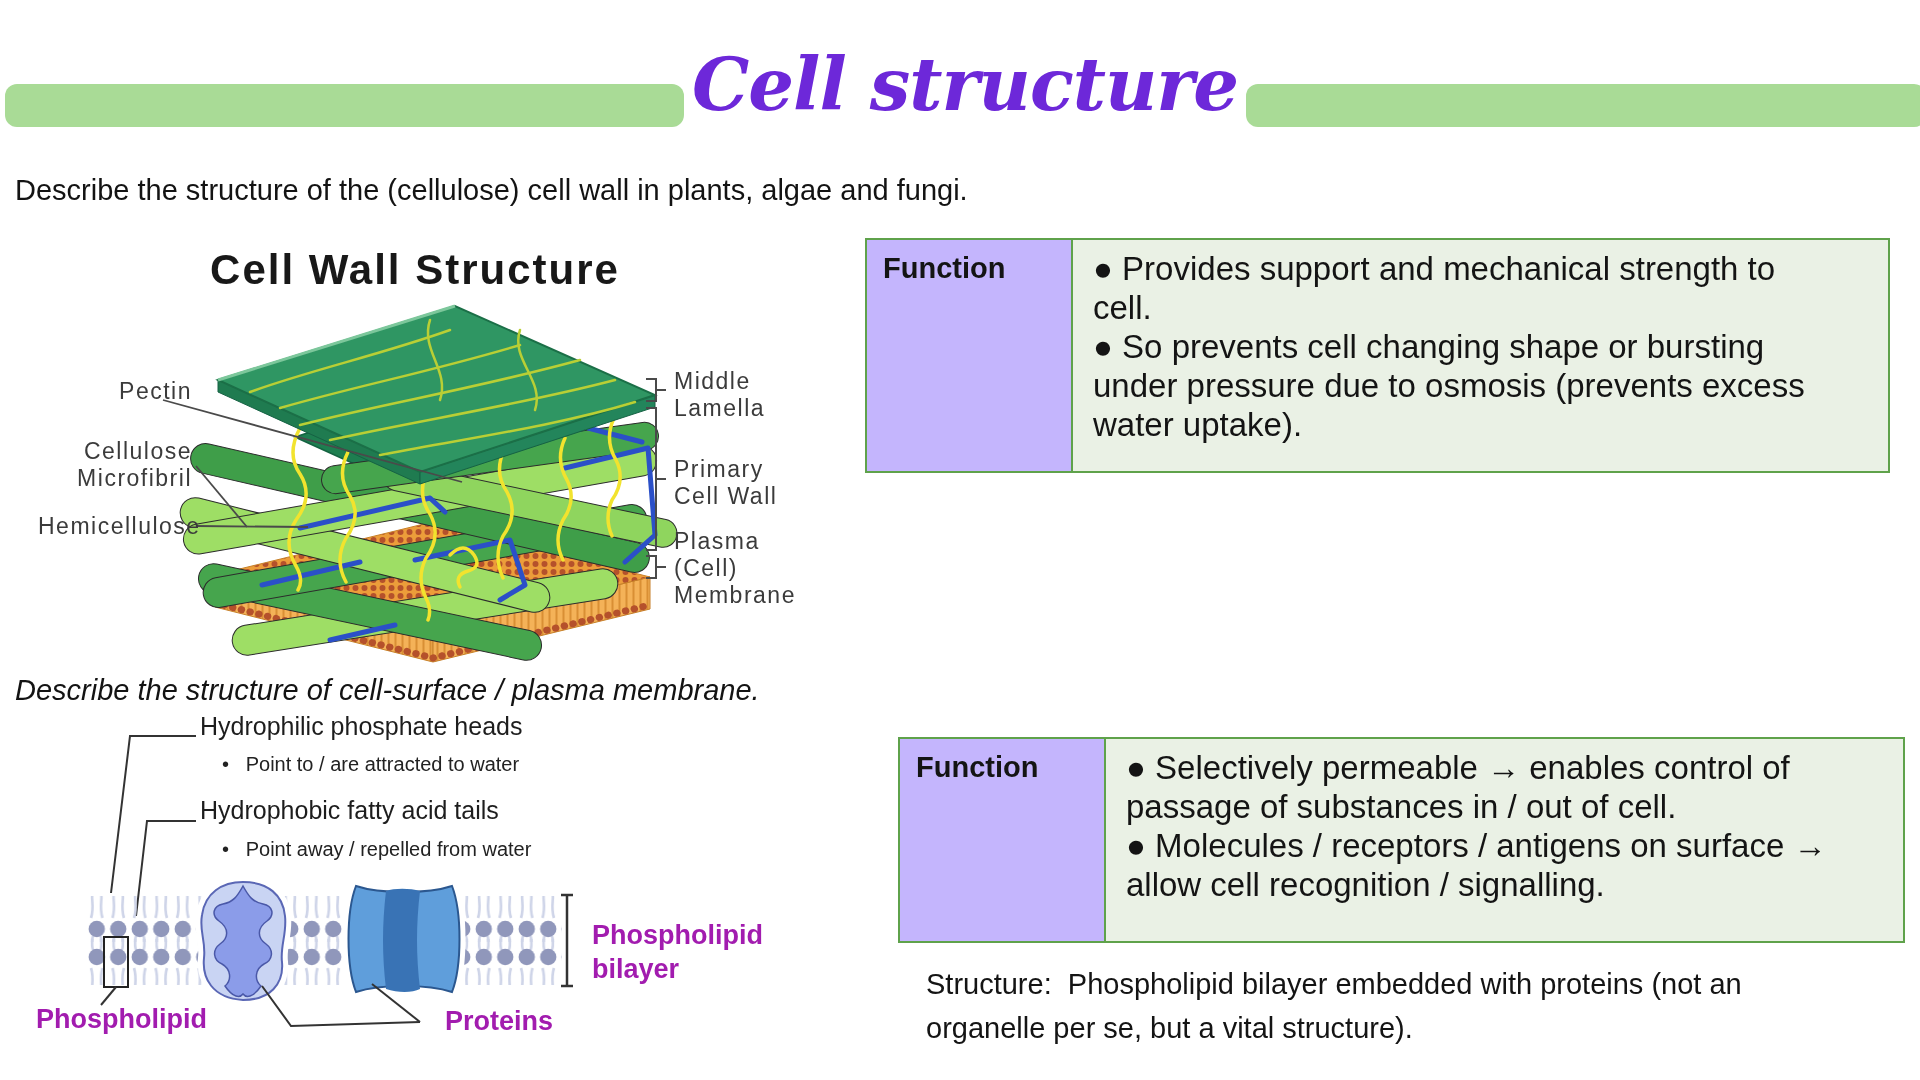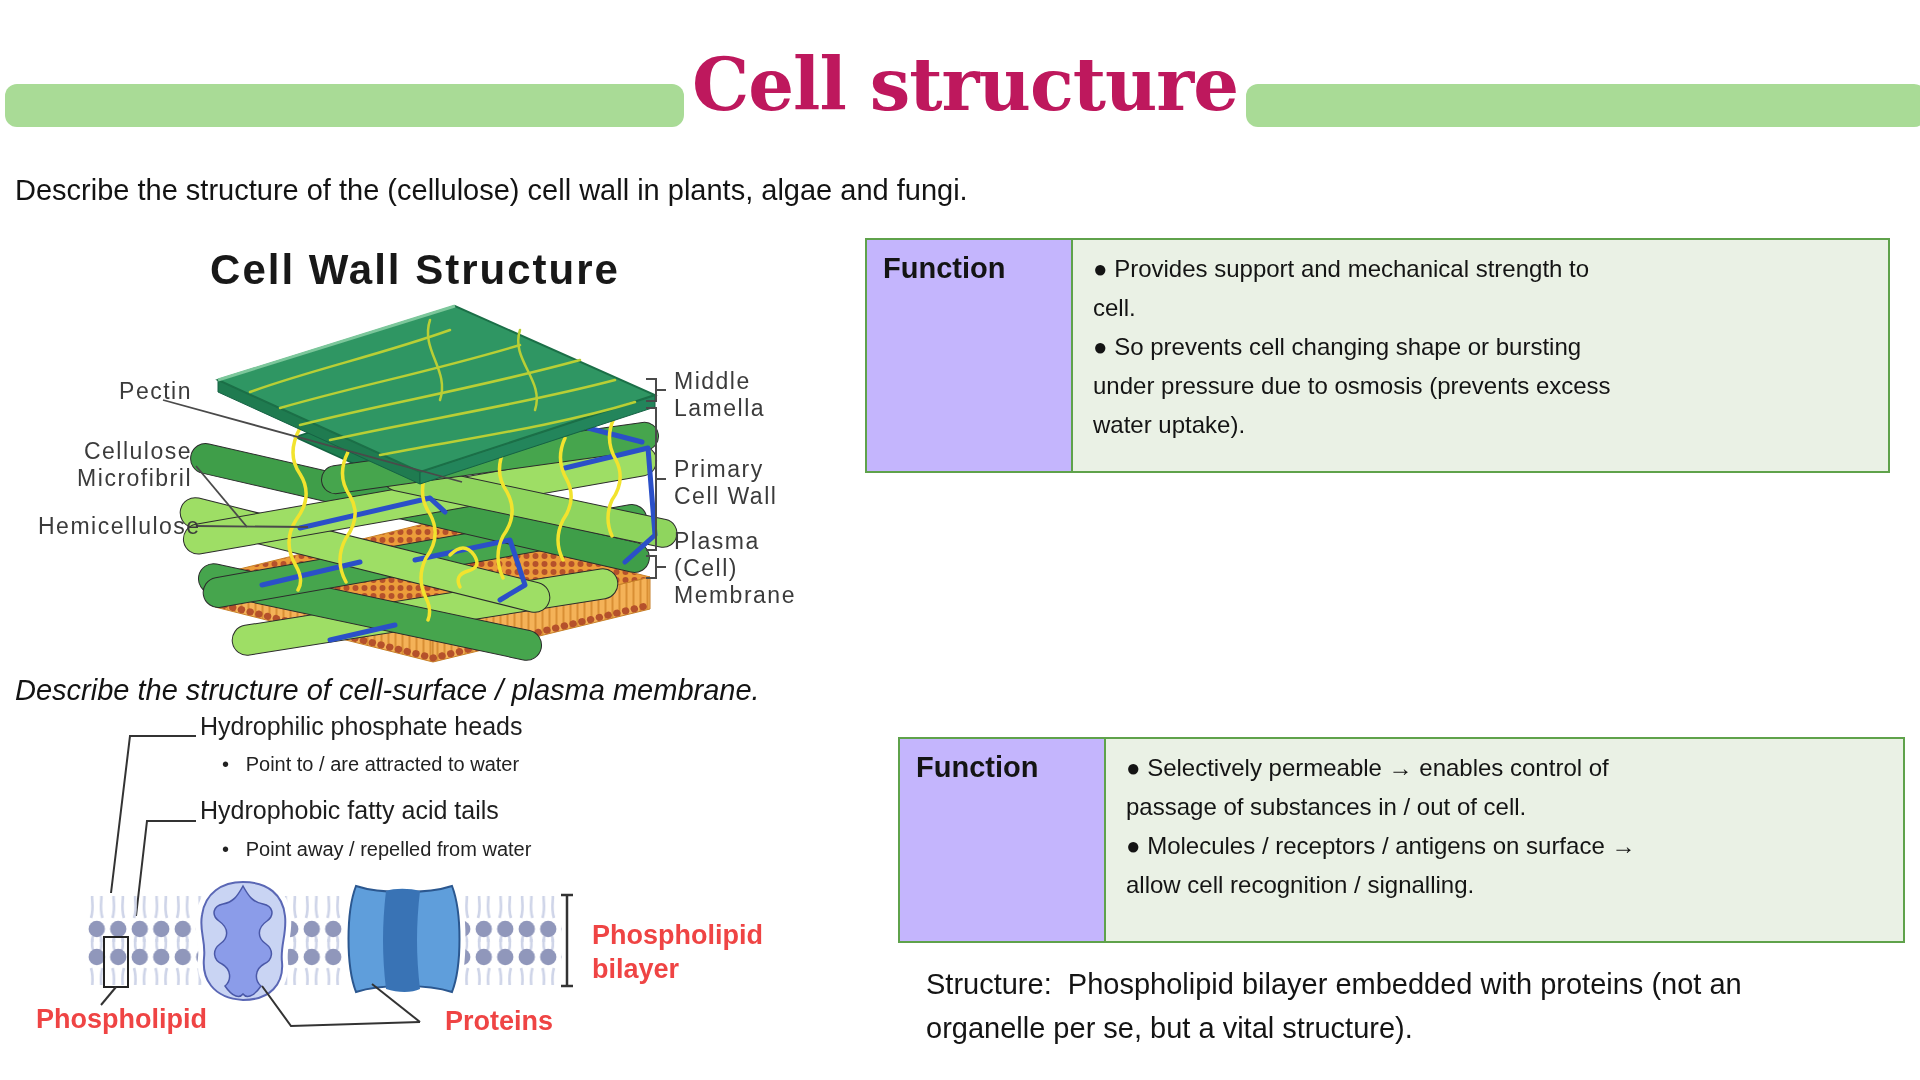--- a/index.html
+++ b/index.html
@@ -2,43 +2,43 @@
 <html><head>
 <meta charset="utf-8">
 <style>
   html,body{margin:0;padding:0;background:#fff;}
   #page{position:relative;width:1920px;height:1080px;background:#fff;overflow:hidden;
         font-family:"Liberation Sans",sans-serif;color:#141414;}
   .abs{position:absolute;}
   
   .hbar{position:absolute;top:84px;height:43px;background:#a9db96;border-radius:12px;}
   #page-title{position:absolute;left:660px;top:42px;width:610px;text-align:center;
-        font-family:"DejaVu Serif","Liberation Serif",serif;font-weight:bold;
-        font-size:72px;color:#be185d;letter-spacing:-1px;}
+        font-family:"DejaVu Serif","Liberation Serif",serif;font-style:italic;font-weight:bold;
+        font-size:72px;color:#6d28d9;letter-spacing:-1px;}
   
   .qtext{position:absolute;font-size:29px;color:#131313;}
   .line{white-space:pre;}
   
   .ftable{position:absolute;display:flex;border:2px solid #5fa24b;box-sizing:border-box;}
   .fcell-h{width:206px;flex:0 0 206px;background:#c4b5fd;border-right:2px solid #5fa24b;
         padding:12px 16px;box-sizing:border-box;font-weight:bold;font-size:29px;}
   .fcell-b{flex:1;background:#eaf1e5;padding:9px 20px;box-sizing:border-box;
-        font-size:24px;line-height:39px;}
+        font-size:33px;line-height:39px;}
   .sblock{position:absolute;font-size:29px;line-height:44px;}
   
   .cwlabel{position:absolute;font-size:23px;line-height:27px;letter-spacing:1.5px;
         color:#3b3b3b;white-space:pre-line;}
   .cw-right{text-align:left;}
   .cw-left{text-align:right;}
   #cw-title{position:absolute;left:160px;top:246px;width:510px;text-align:center;
         font-size:42px;font-weight:bold;letter-spacing:2px;color:#181818;}
   
   .mlabel-b{position:absolute;font-weight:normal;font-size:25px;color:#1d1d1d;}
   .mlabel-s{position:absolute;font-size:20px;color:#222;white-space:pre;}
-  .mlabel-big{position:absolute;font-weight:bold;font-size:27px;color:#ef4444;
+  .mlabel-big{position:absolute;font-weight:bold;font-size:27px;color:#a21caf;
         white-space:pre-line;line-height:34px;}
 </style>
 </head>
 <body>
 
 <div id="page">
 
   <div class="hbar" style="left:5px;width:679px;"></div>
   <div class="hbar" style="left:1246px;width:680px;"></div>
   <div id="page-title">Cell structure</div>

